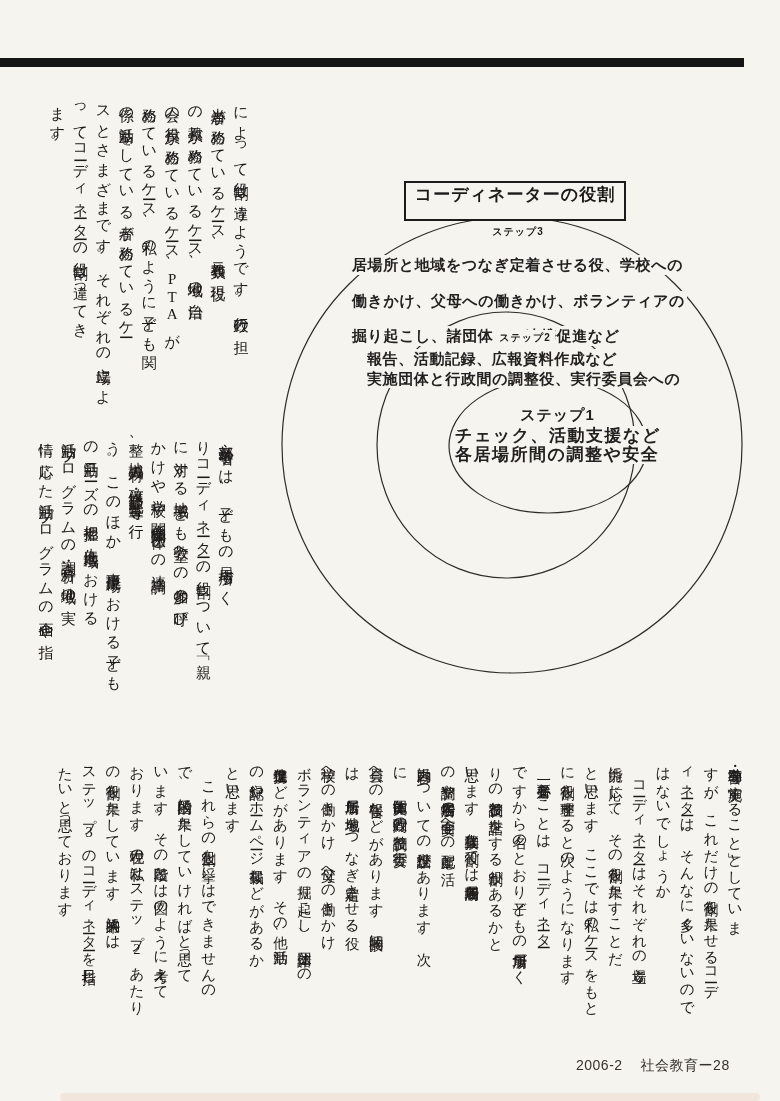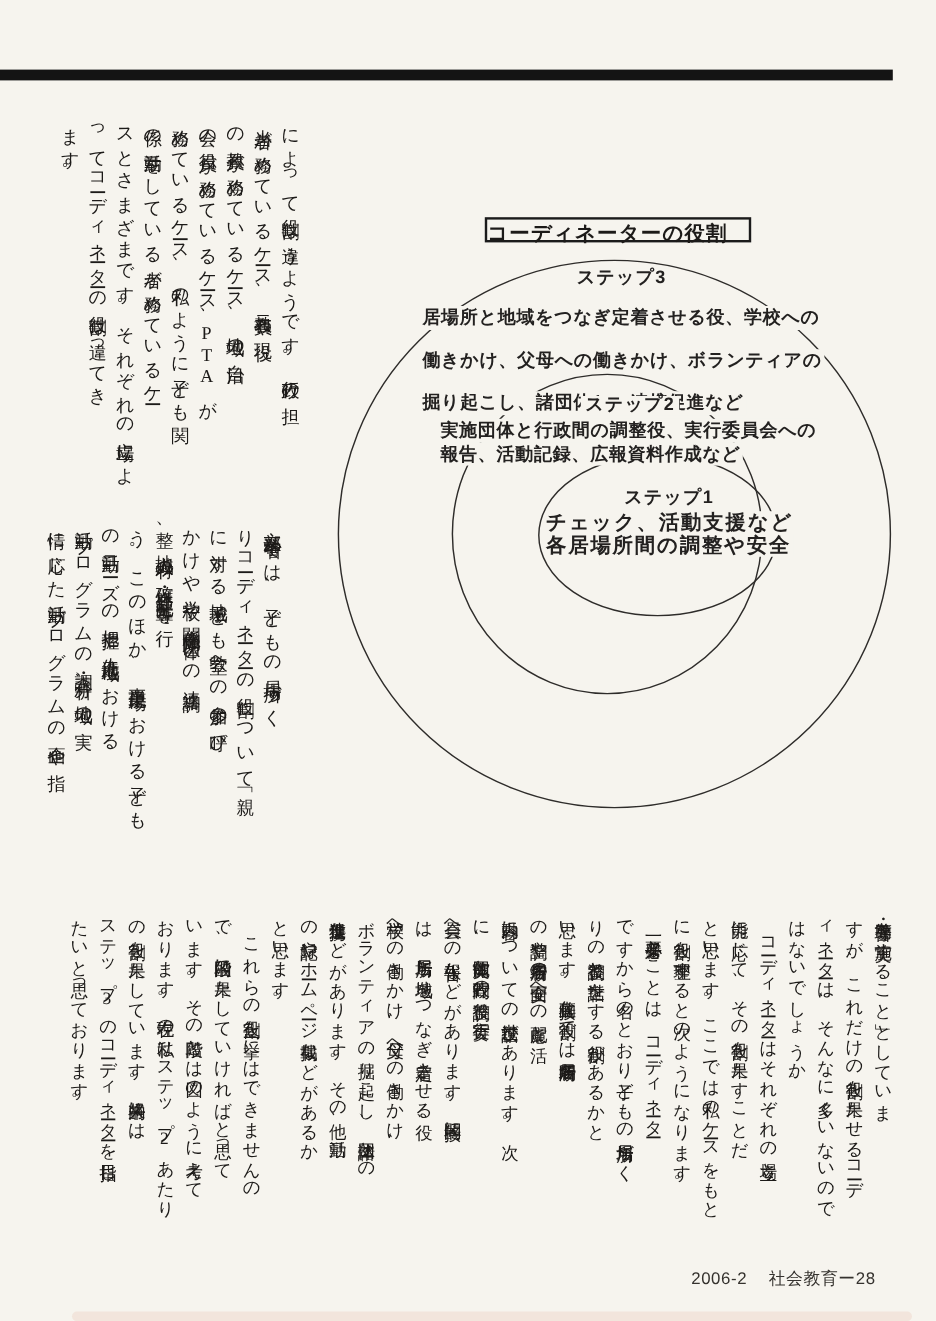--- a/index.html
+++ b/index.html
@@ -48,37 +48,37 @@
   }
   .bottom-article {
     top: 757px; right: 34px; height: 296px;
     font-size: 14.5px; letter-spacing: 0.02em; line-height: 1.65;
   }
   
   .diagram { position: absolute; left: 0; top: 0; width: 780px; height: 760px; margin: 0; }
   .diagram svg { position: absolute; left: 270px; top: 205px; z-index: 1; }
   .diagram-title {
     position: absolute; left: 404px; top: 181px;
-    width: 222px; height: 21px; box-sizing: border-box;
+    width: 222px; height: 40px; box-sizing: border-box;
     border: 2px solid #1b1b1b;
     background: var(--paper);
     z-index: 2;
     font-family: "Liberation Sans", "DejaVu Sans", sans-serif;
     font-size: 17px; font-weight: 700; letter-spacing: 1px;
-    text-align: left; line-height: 23px;
+    text-align: center; line-height: 23px;
   }
   .dstep {
     position: absolute; z-index: 2;
     font-family: "Liberation Sans", "DejaVu Sans", sans-serif;
     font-weight: 600; color: #232120;
   }
   .dstep .dlabel {
     width: max-content; margin: 0 auto 4px auto;
     background: var(--paper); padding: 0 4px;
-    font-size: 15px; letter-spacing: 1px; line-height: 15px;
+    font-size: 10px; letter-spacing: 1px; line-height: 15px;
   }
   .dstep .dline {
     width: max-content; background: var(--paper);
     white-space: nowrap; padding-right: 2px;
   }
   .step-3 { left: 352px; top: 224px; width: 332px; }
   .step-3 .dline { font-size: 15px; letter-spacing: 0.6px; line-height: 19.5px; margin-top: 16px; }
   .step-2 { left: 367px; top: 330px; width: 316px; }
   .step-2 .dline { font-size: 15px; letter-spacing: 0.6px; line-height: 19.5px; }
   .step-1 { left: 429px; top: 407px; width: 205px; margin-left: 26px; }
@@ -143,22 +143,22 @@
 
     <div class="dstep step-3">
       <div class="dlabel">ステップ3</div>
       <div class="dline">居場所と地域をつなぎ定着させる役、学校への</div>
       <div class="dline">働きかけ、父母への働きかけ、ボランティアの</div>
       <div class="dline">掘り起こし、諸団体との連携促進など</div>
     </div>
 
     <div class="dstep step-2">
       <div class="dlabel">ステップ2</div>
+      <div class="dline">報告、活動記録、広報資料作成など</div>
       <div class="dline">実施団体と行政間の調整役、実行委員会への</div>
-      <div class="dline">報告、活動記録、広報資料作成など</div>
     </div>
 
     <div class="dstep step-1">
       <div class="dlabel">ステップ1</div>
       <div class="dline">チェック、活動支援など</div>
       <div class="dline">各居場所間の調整や安全</div>
     </div>
   </figure>
 
   <section class="vblock bottom-article">

